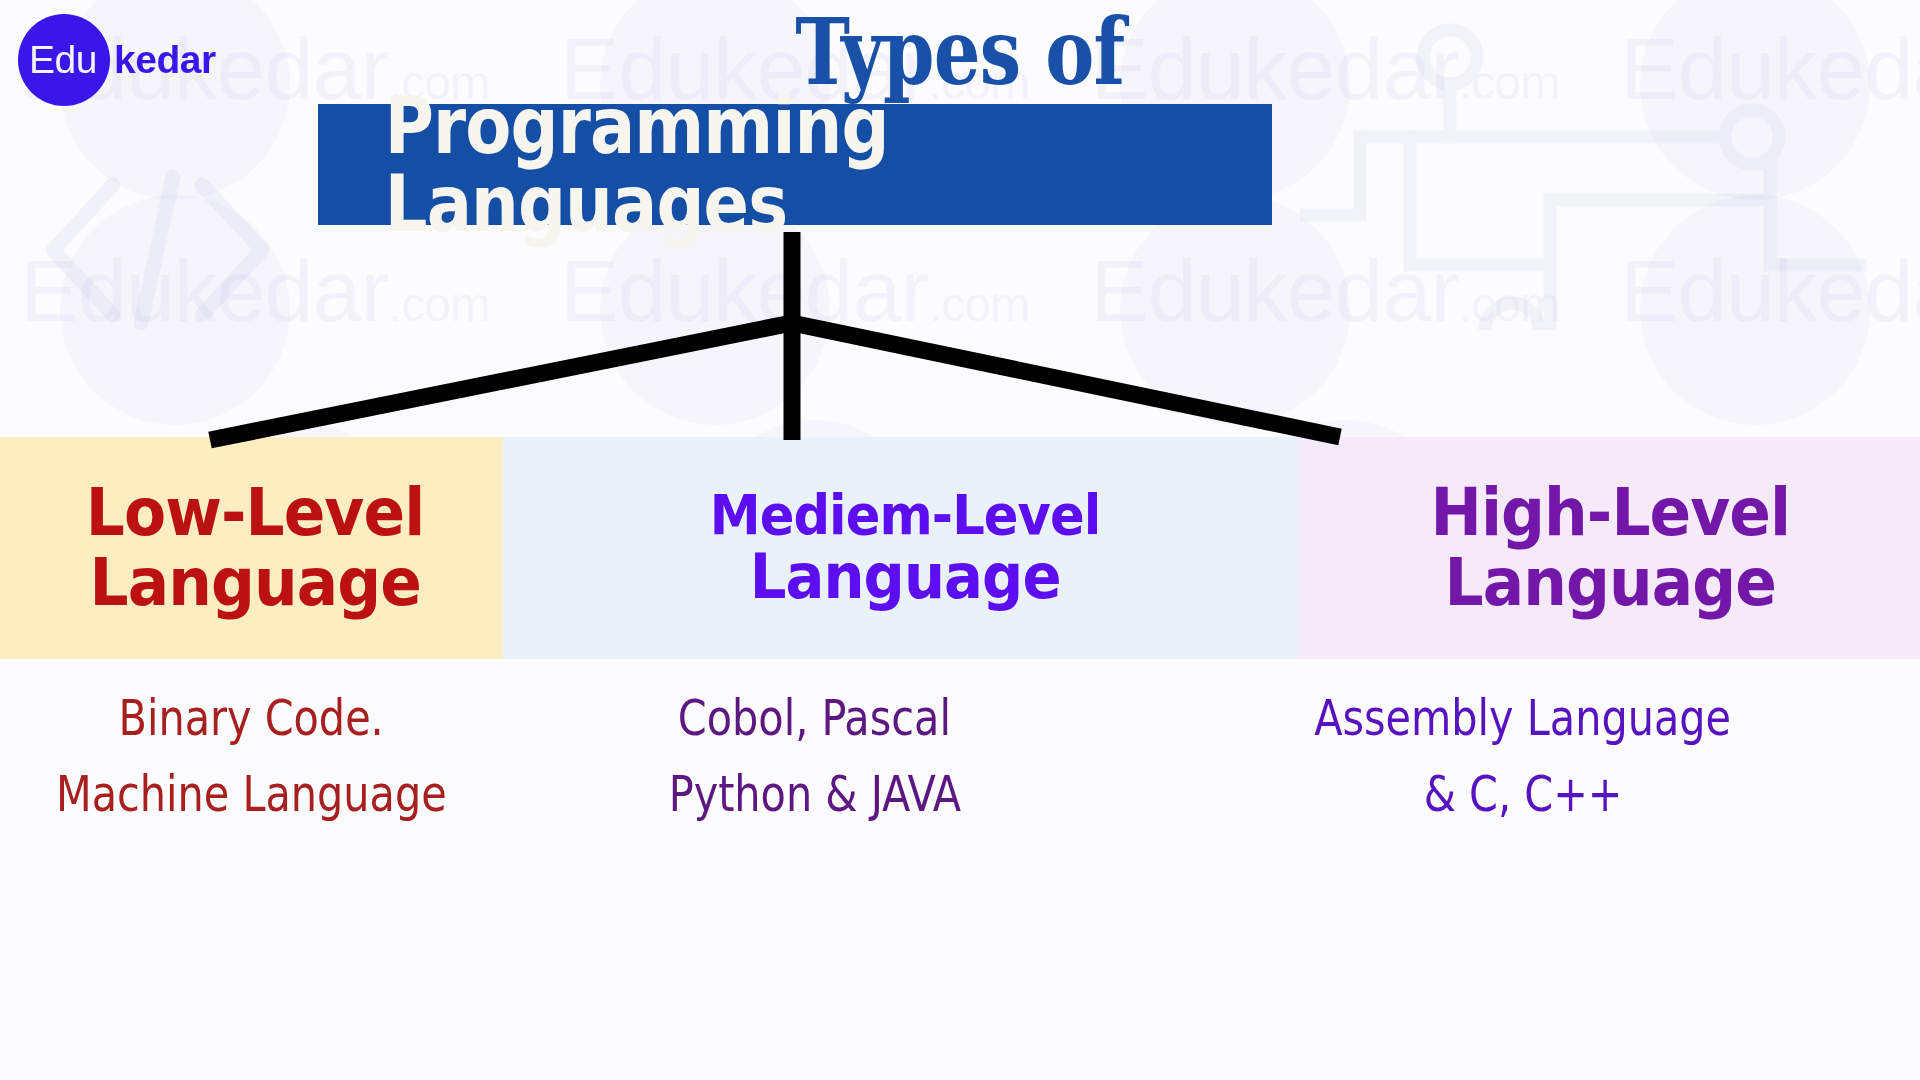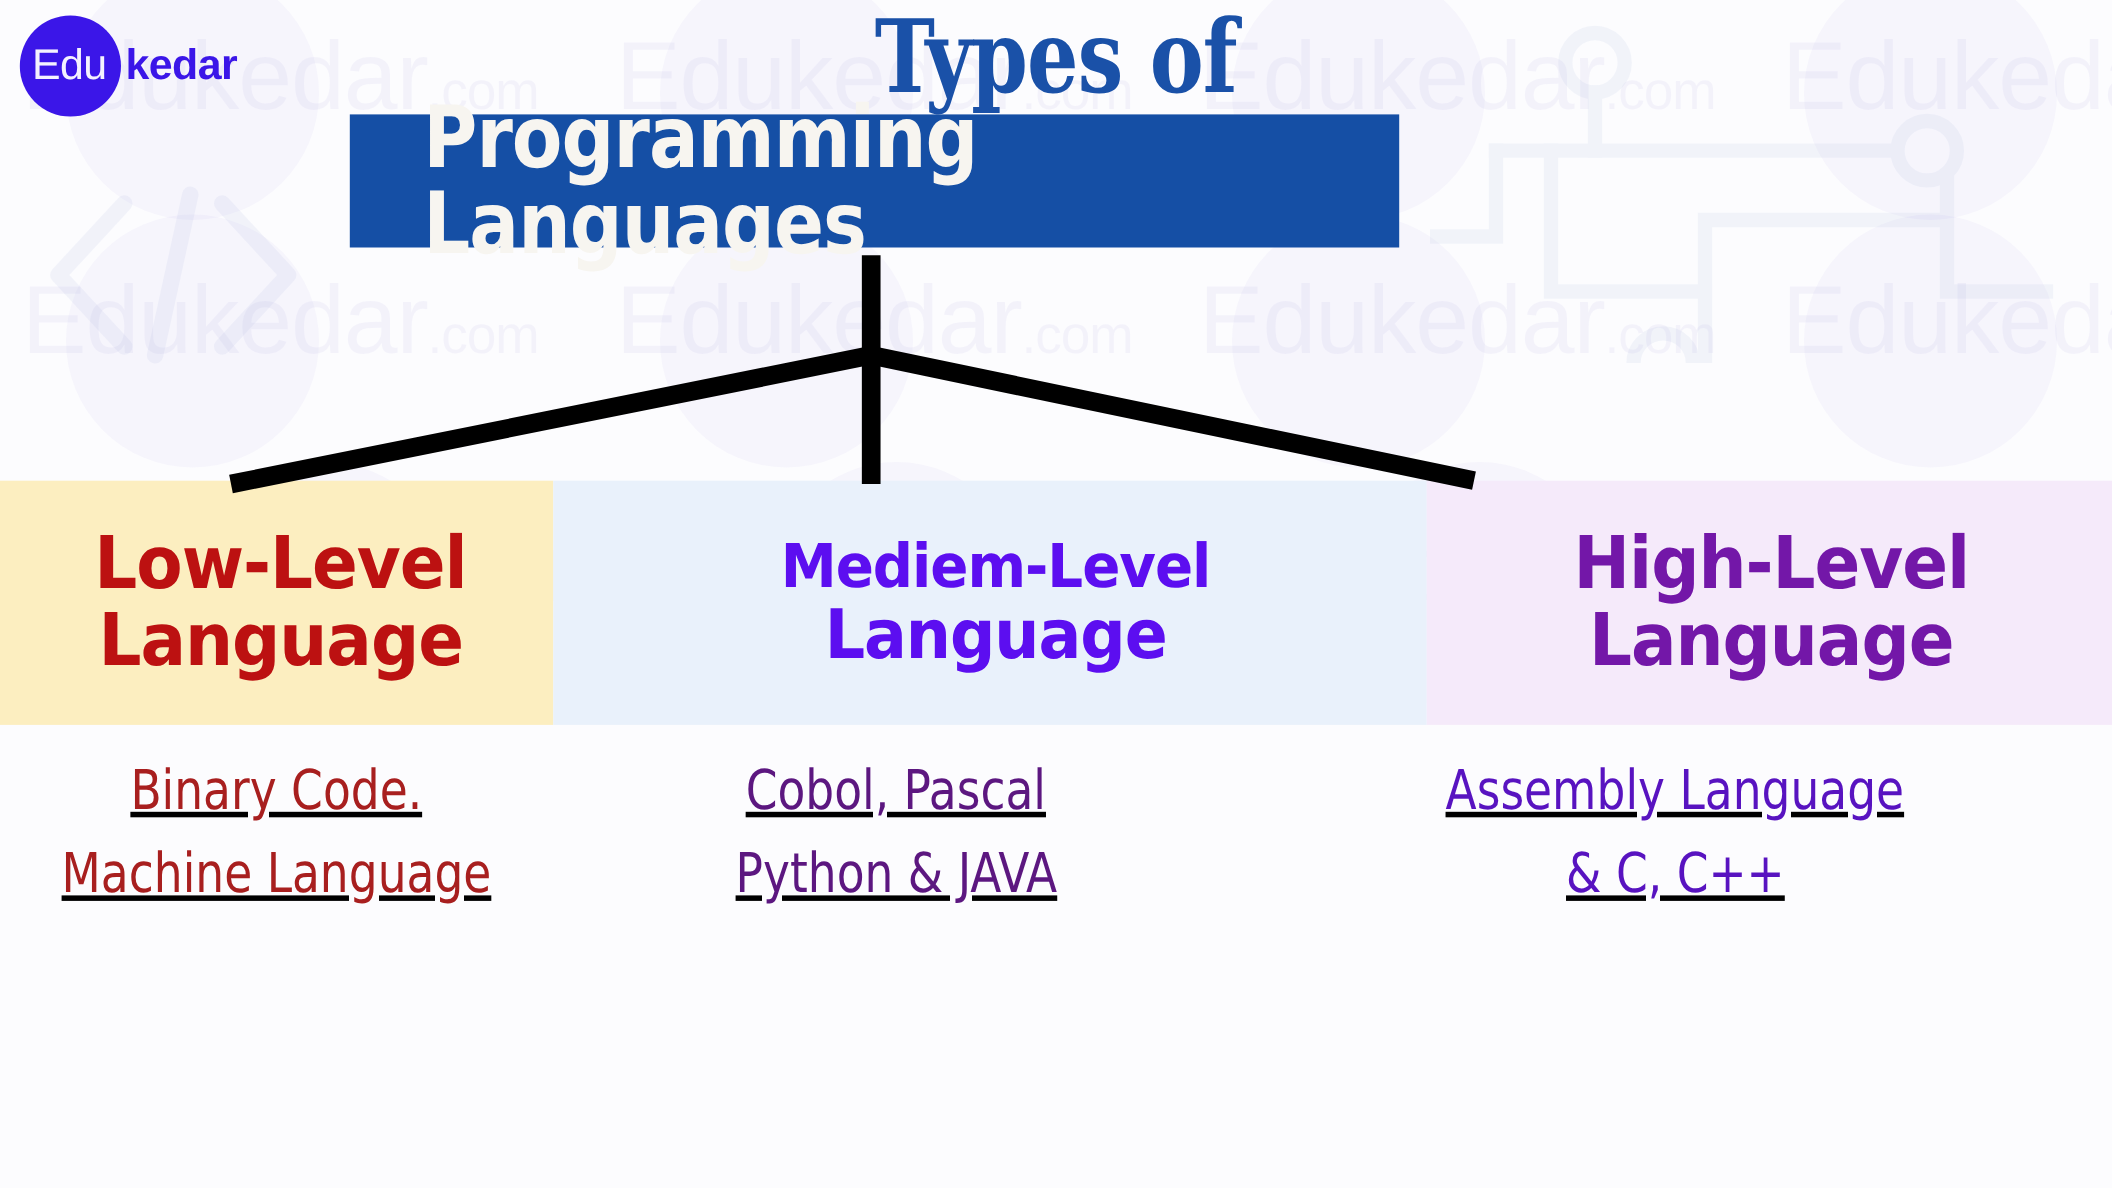--- a/index.html
+++ b/index.html
@@ -149,21 +149,21 @@
     letter-spacing:-1px;
     transform:scaleX(0.93);
   }
   .hcol-low .hl  { font-size:66px; color:#bc1111; }
   .hcol-mid .hl  { font-size:55px; color:#5c0ef0; }
   .hcol-high .hl { font-size:66px; color:#7317a8; }
   .hcol-mid .hl.l2 { font-size:62px; }
 
   
   .bodies { position:absolute; left:0; top:680px; width:1920px; z-index:5; display:flex; }
-  .bcol { display:flex; flex-direction:column; align-items:center; text-align:center;text-decoration:underline; }
+  .bcol { display:flex; flex-direction:column; align-items:center; text-align:center; }
   .bcol-low  { width:503px; }
   .bcol-mid  { width:794px; }
   .bcol-high { width:623px; }
   .bcol .bl {
     font-family:"DejaVu Sans Condensed","Liberation Sans", sans-serif;
     font-weight:400;
     font-size:50px;
     line-height:1.52;
     letter-spacing:0px;
     transform:scaleX(0.92);

